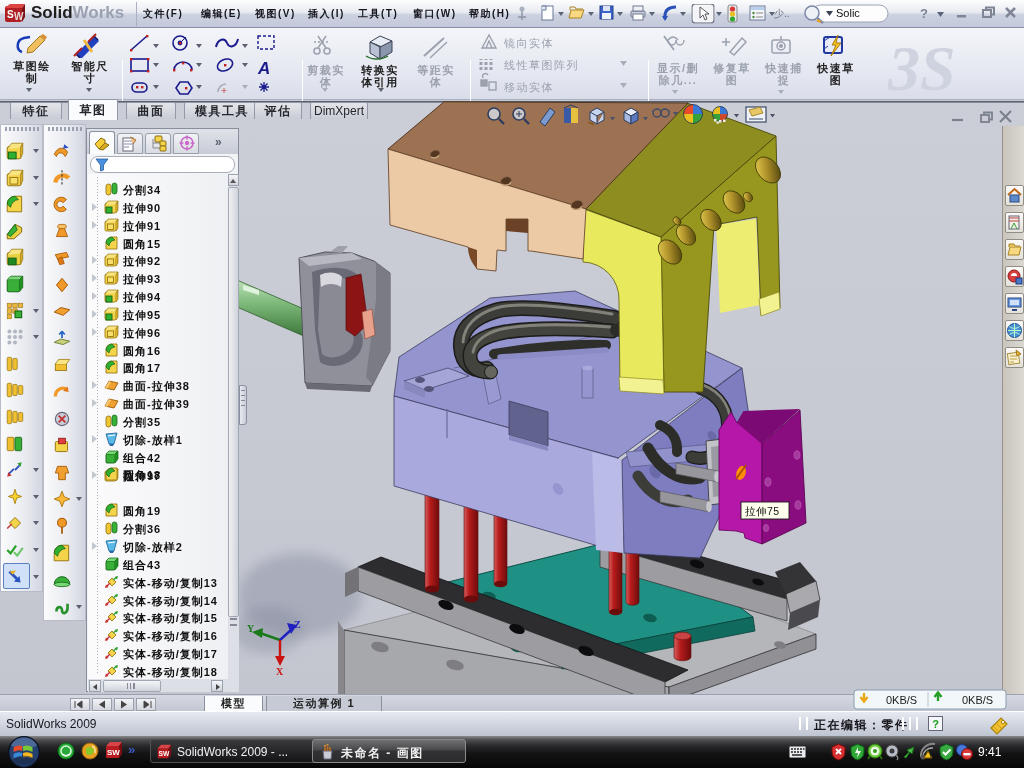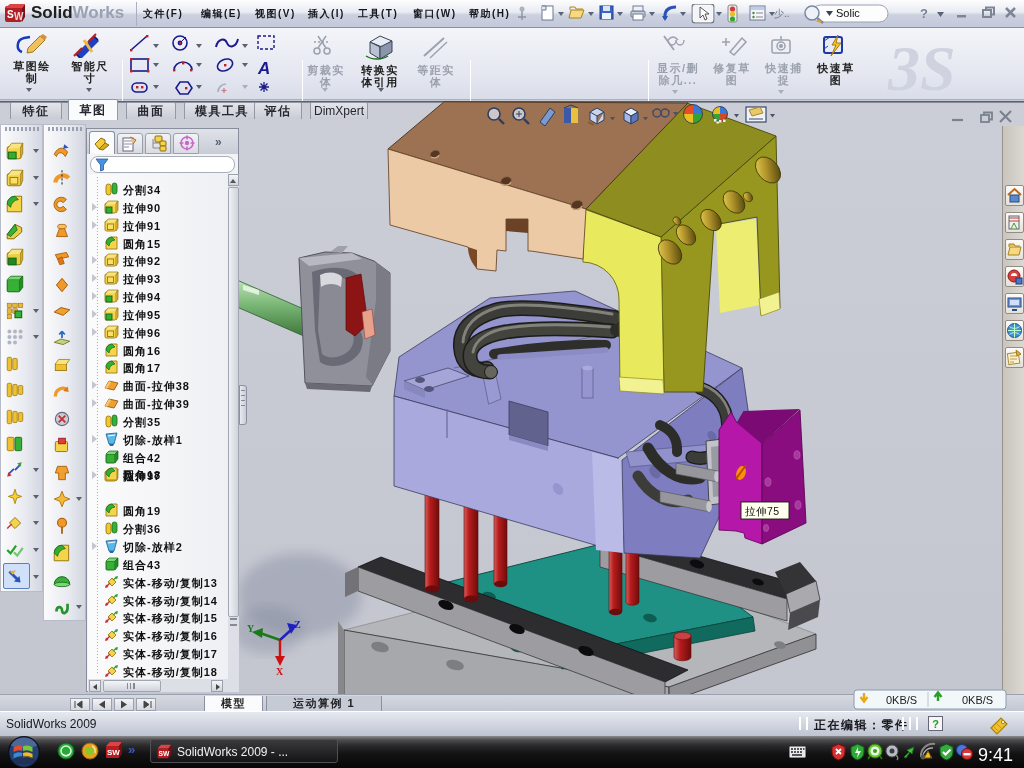--- a/index.html
+++ b/index.html
@@ -231,20 +231,38 @@
  <div class="abs gray" style="left:414px;top:6px">
    <svg width="44" height="26" viewBox="0 0 44 26">
         <g stroke="#9ba1ad" fill="none">
           <path d="M10 22 L30 4" stroke-width="2"></path>
           <path d="M16 24 L33 8" stroke-width="1.3"></path>
         </g>
       </svg>
    <div class="rbtext cjk" style="width:48px;margin-left:-2px">等距实<br>体</div>
  </div>
  <div class="abs sep" style="left:470px"></div>
+ <div class="abs gray" style="left:478px;top:4px">
+   <svg width="160" height="64" viewBox="0 0 160 64">
+    <g fill="none" stroke="#9ba1ad" stroke-width="1.4">
+     <path d="M4 16 L11 3 L18 16 Z M8 16 L11 9 L14 16"></path>
+     <path d="M3 38 L3 27 M8 38 L8 27 M13 38 L13 27" stroke-width="3" stroke-dasharray="3 2"></path>
+     <rect x="3" y="48" width="6" height="6" fill="#9ba1ad"></rect>
+          <rect x="11" y="50" width="7" height="8"></rect>
+          <path d="M5 46 C3 42 8 40 10 43"></path>
+    </g>
+    <text x="26" y="15" font-size="11" fill="#9ba1ad" letter-spacing="1.5">镜向实体</text>
+    <text x="26" y="37" font-size="11" fill="#9ba1ad" letter-spacing="1.5">线性草图阵列</text>
+    <text x="26" y="59" font-size="11" fill="#9ba1ad" letter-spacing="1.5">移动实体</text>
+    <g fill="#a8aeba">
+          <path d="M142 29 l7 0 -3.5 5 z"></path>
+          <path d="M142 51 l7 0 -3.5 5 z"></path>
+        </g>
+   </svg>
+ </div>
  <div class="abs sep" style="left:648px"></div>
  <div class="abs gray" style="left:654px;top:6px">
    <svg width="48" height="24" viewBox="0 0 48 24">
         <g stroke="#9ba1ad" fill="none" stroke-width="1.4">
           <path d="M14 6 q5 -6 10 0 M14 6 a4 5 0 1 0 8 0 M22 6 a4 5 0 1 0 8 0"></path>
           <path d="M10 2 L20 16" stroke-width="1.8"></path>
         </g>
       </svg>
    <div class="rbtext cjk" style="width:52px;margin-left:-2px">显示/删<br>除几...</div>
  </div>
@@ -1121,20 +1139,28 @@
  <div class="abs" style="left:128px;top:6px;color:#3a5ac8;font-weight:bold;font-size:13px">»</div>
  <div class="tbtn" style="left:150px;width:188px;background:linear-gradient(#3a3a3c,#141416);border:1px solid #505054">
    <svg style="position:absolute;left:5px;top:4px" width="16" height="16" viewBox="0 0 19 19">
         <rect x="2" y="5" width="13" height="12" rx="1" fill="#b81c20"></rect>
         <path d="M2,5 L6,1 L18,1 L15,5 Z" fill="#d84448"></path>
         <path d="M18,1 L15,5 L15,17 L18,13 Z" fill="#7a0e12"></path>
         <text x="3" y="14" font-size="8" font-weight="bold" fill="#fff">SW</text>
       </svg>
    <span style="position:absolute;left:26px;top:5px">SolidWorks 2009 - ...</span>
  </div>
+ <div class="tbtn" style="left:312px;width:154px;background:linear-gradient(#707072,#48484a 45%,#333335 50%,#2a2a2c);border:1px solid #8a8a8e">
+   <svg style="position:absolute;left:6px;top:3px" width="17" height="18" viewBox="0 0 17 18">
+        <path d="M4,8 L13,8 L12,16 L5,16 Z" fill="#c8ccd8" stroke="#667"></path>
+        <path d="M6,8 L6,3 M8.5,8 L8.5,2 M11,8 L11,4" stroke="#b06a28" stroke-width="1.8"></path>
+        <path d="M6,3 l0,-1 M8.5,2 l0,-1" stroke="#d8a040" stroke-width="1.8"></path>
+      </svg>
+   <span class="cjk" style="position:absolute;left:28px;top:5px">未命名 - 画图</span>
+ </div>
  <svg class="abs" style="left:789px;top:10px" width="17" height="12" viewBox="0 0 17 12">
       <rect x="0.5" y="0.5" width="16" height="11" rx="1" fill="#e8eaf0" stroke="#888"></rect>
       <g fill="#555">
         <rect x="2" y="2" width="2" height="2"></rect>
         <rect x="5" y="2" width="2" height="2"></rect>
         <rect x="8" y="2" width="2" height="2"></rect>
         <rect x="11" y="2" width="2" height="2"></rect>
         <rect x="14" y="2" width="1.5" height="2"></rect>
         <rect x="2" y="5" width="2" height="2"></rect>
         <rect x="5" y="5" width="2" height="2"></rect>
@@ -1174,14 +1200,14 @@
     </svg>
  <svg class="abs" style="left:938px;top:7px" width="17" height="18">
       <path d="M8.5,1 L15,4 L15,9 Q15,15 8.5,17 Q2,15 2,9 L2,4 Z" fill="#38a840" stroke="#0a5a14"></path>
       <path d="M5,9 l2.5,2.5 5,-5" stroke="#fff" stroke-width="2" fill="none"></path>
     </svg>
  <svg class="abs" style="left:955px;top:7px" width="19" height="18">
       <circle cx="7" cy="7" r="5.5" fill="#4a78d8" stroke="#1a3a8a"></circle>
       <circle cx="12" cy="11" r="5.5" fill="#d83838" stroke="#7a0a0a"></circle>
       <rect x="8.5" y="10" width="7" height="2.4" fill="#fff"></rect>
     </svg>
- <div class="abs" style="left:978px;top:9px;color:#fff;font-size:18px">9:41</div>
+ <div class="abs" style="left:978px;top:9px;color:#fff;font-size:12px">9:41</div>
 </div>
 
 </body></html>

